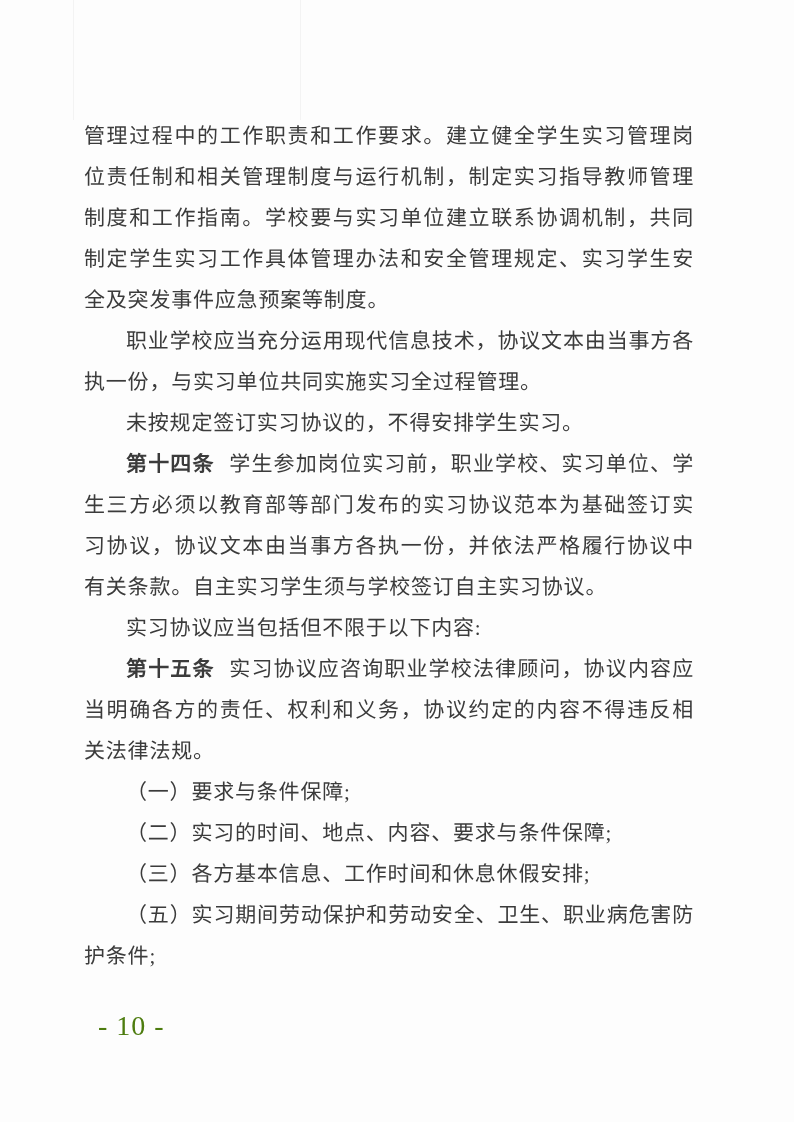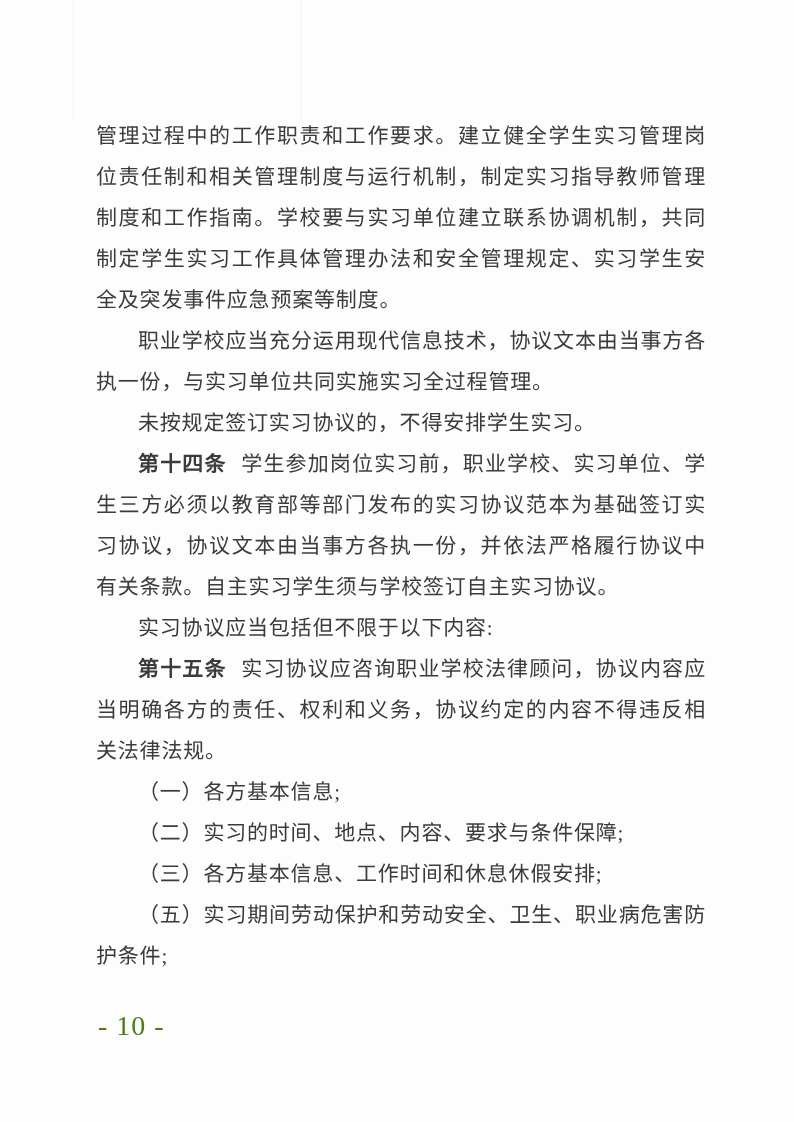--- a/index.html
+++ b/index.html
@@ -23,21 +23,21 @@
     width: 1px;
     height: 120px;
     background: #ededed;
     opacity: 0.6;
   }
   .scan-streak.s1 { left: 73px; }
   .scan-streak.s2 { left: 300px; }
 
   .text-block {
     position: absolute;
-    left: 96px;
+    left: 84px;
     top: 116px;
     width: 610px;
     font-size: 21px;
     line-height: 41px;
     letter-spacing: 0.8px;
     text-align: justify;
   }
   .text-block p {
     margin: 0;
     padding: 0;
@@ -73,21 +73,21 @@
     <p><span>职业学校应当充分运用现代信息技术，协议文本由当事方各执一份，与实习单位共同实施实习全过程管理。</span></p>
 
     <p><span>未按规定签订实习协议的，不得安排学生实习。</span></p>
 
     <p><span class="article-lead">第十四条</span><span>学生参加岗位实习前，职业学校、实习单位、学生三方必须以教育部等部门发布的实习协议范本为基础签订实习协议，协议文本由当事方各执一份，并依法严格履行协议中有关条款。自主实习学生须与学校签订自主实习协议。</span></p>
 
     <p><span>实习协议应当包括但不限于以下内容:</span></p>
 
     <p><span class="article-lead">第十五条</span><span>实习协议应咨询职业学校法律顾问，协议内容应当明确各方的责任、权利和义务，协议约定的内容不得违反相关法律法规。</span></p>
 
-    <p><span>（一）各方基本信息;</span></p>
+    <p><span>（一）要求与条件保障;</span></p>
 
     <p><span>（二）实习的时间、地点、内容、要求与条件保障;</span></p>
 
     <p><span>（三）各方基本信息、工作时间和休息休假安排;</span></p>
 
 
     <p><span>（五）实习期间劳动保护和劳动安全、卫生、职业病危害防护条件;</span></p>
   </div>
 
   <div class="page-number">- 10 -</div>

